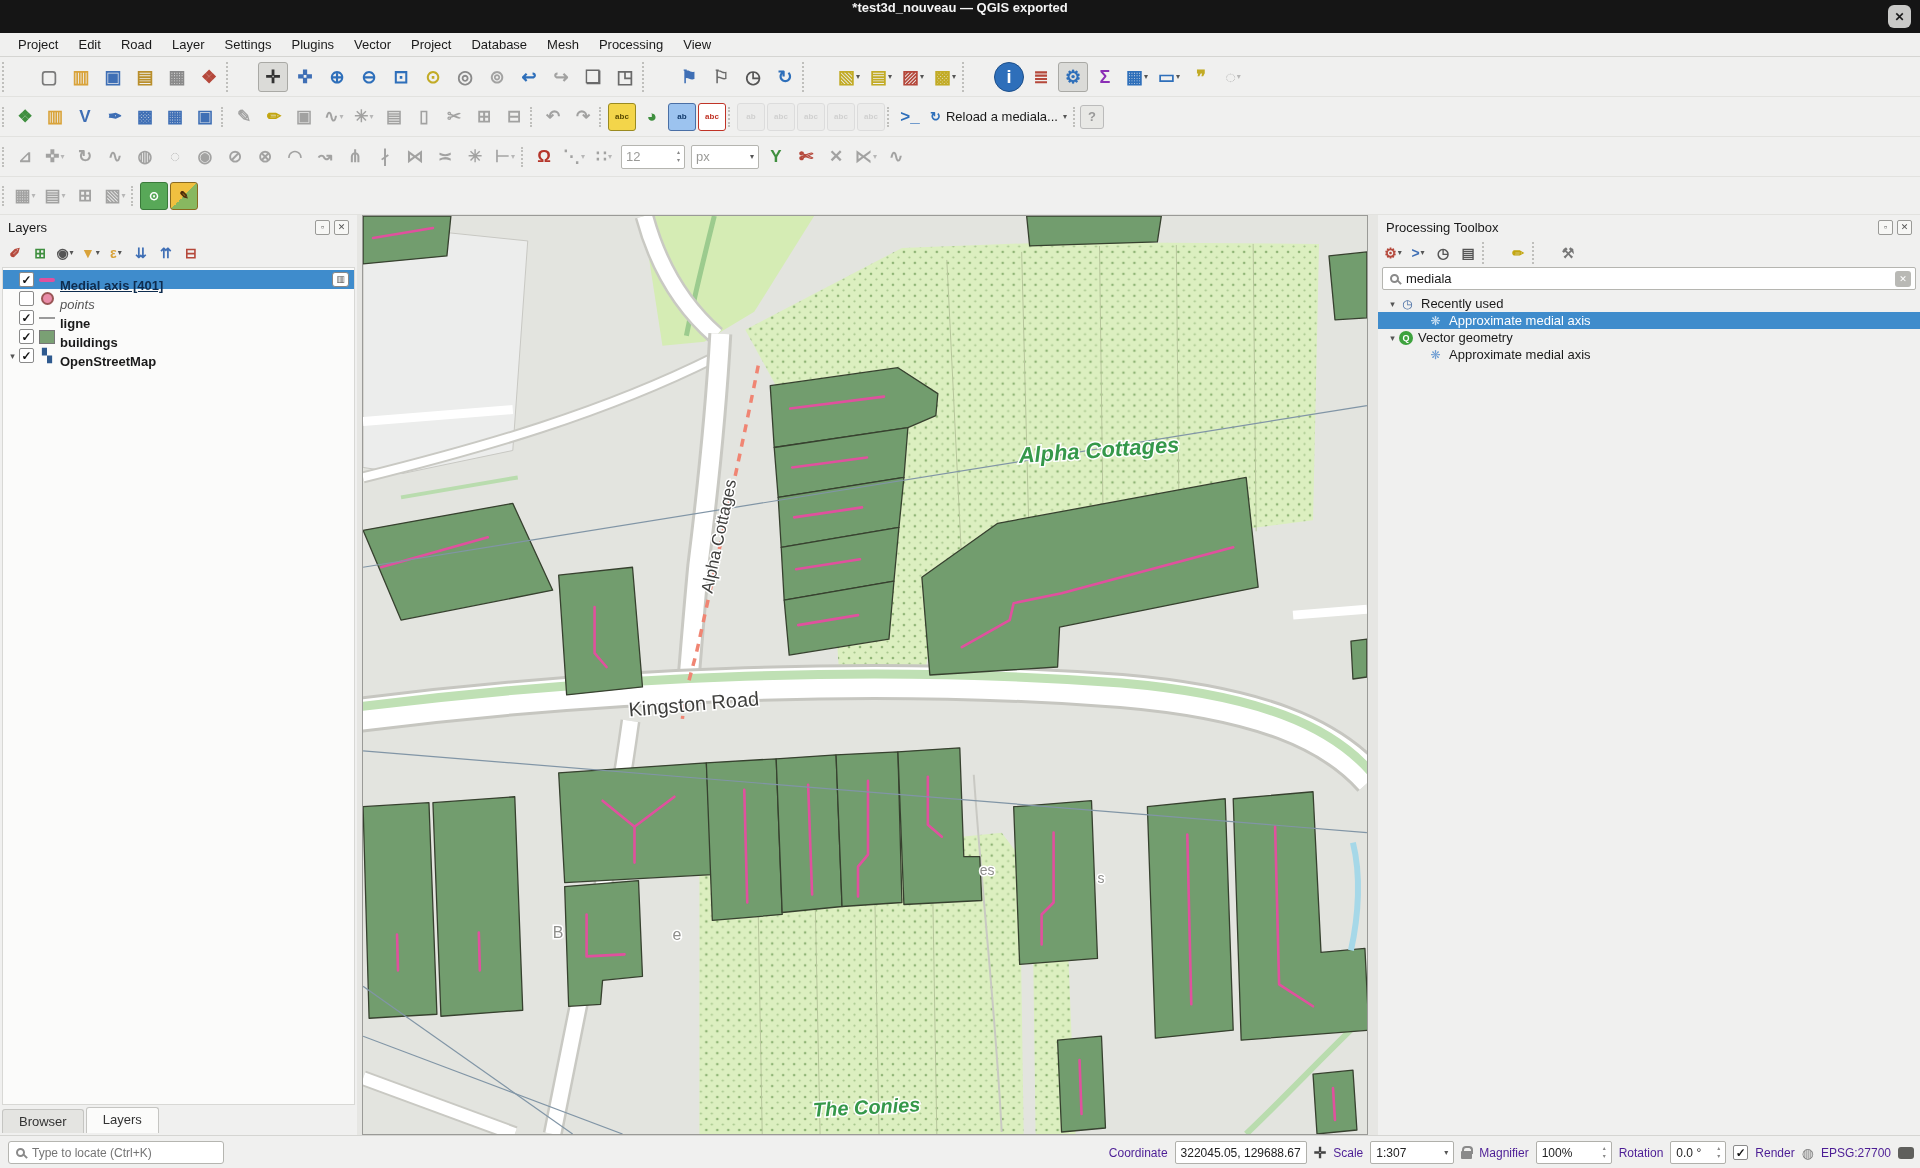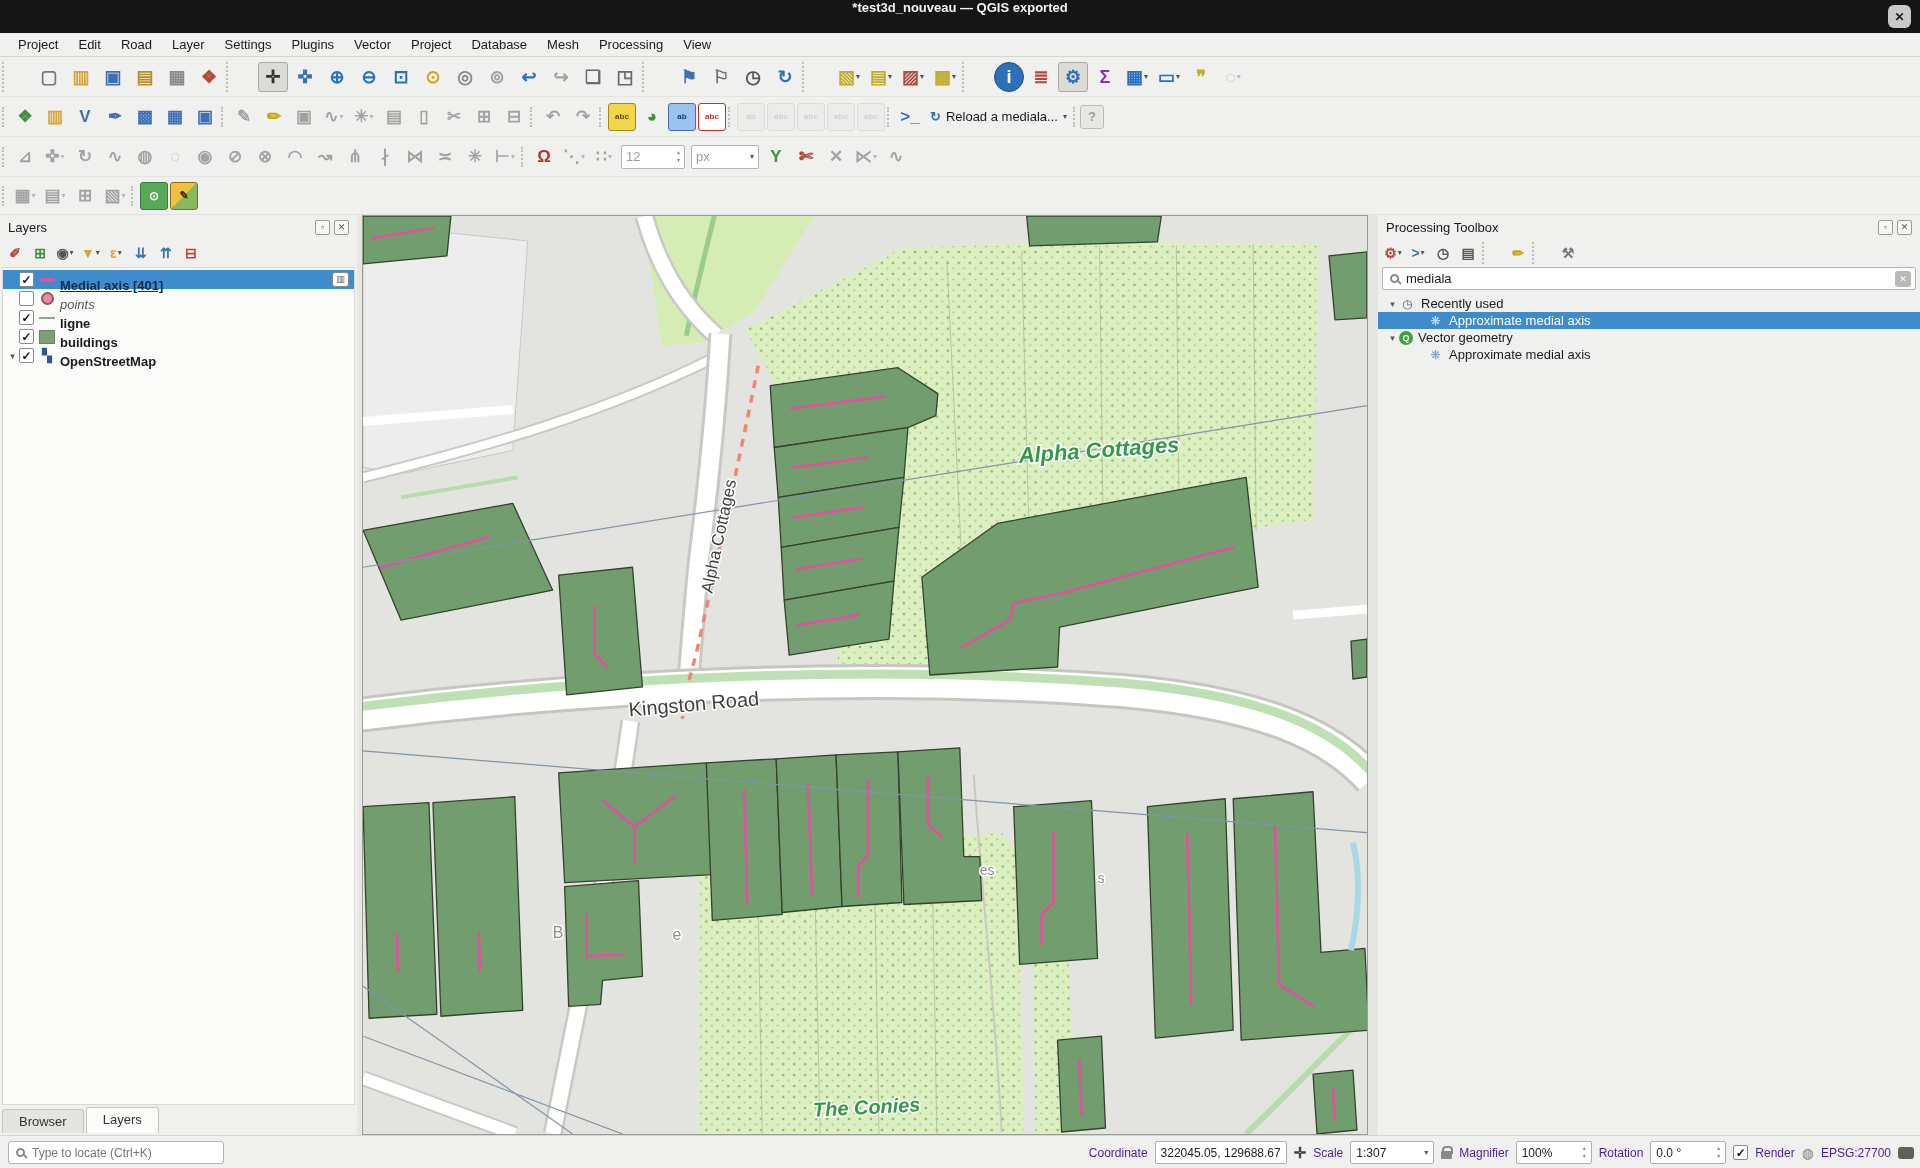--- a/index.html
+++ b/index.html
@@ -1090,21 +1090,21 @@
     <span class="lockicon"></span>
     <span class="slabel">Magnifier</span>
     <span class="sbox" style="width:76px;justify-content:space-between">
       <span>100%</span>
       <span class="spincol">
           <span>▴</span>
           <span>▾</span>
         </span>
     </span>
     <span class="slabel">Rotation</span>
-    <span class="sbox" style="width:76px;justify-content:space-between">
+    <span class="sbox" style="width:56px;justify-content:space-between">
       <span>0.0 °</span>
       <span class="spincol">
           <span>▴</span>
           <span>▾</span>
         </span>
     </span>
     <span class="cb">✓</span>
     <span class="slabel">Render</span>
     <span class="gicon">◍</span>
     <span class="slabel">EPSG:27700</span>

